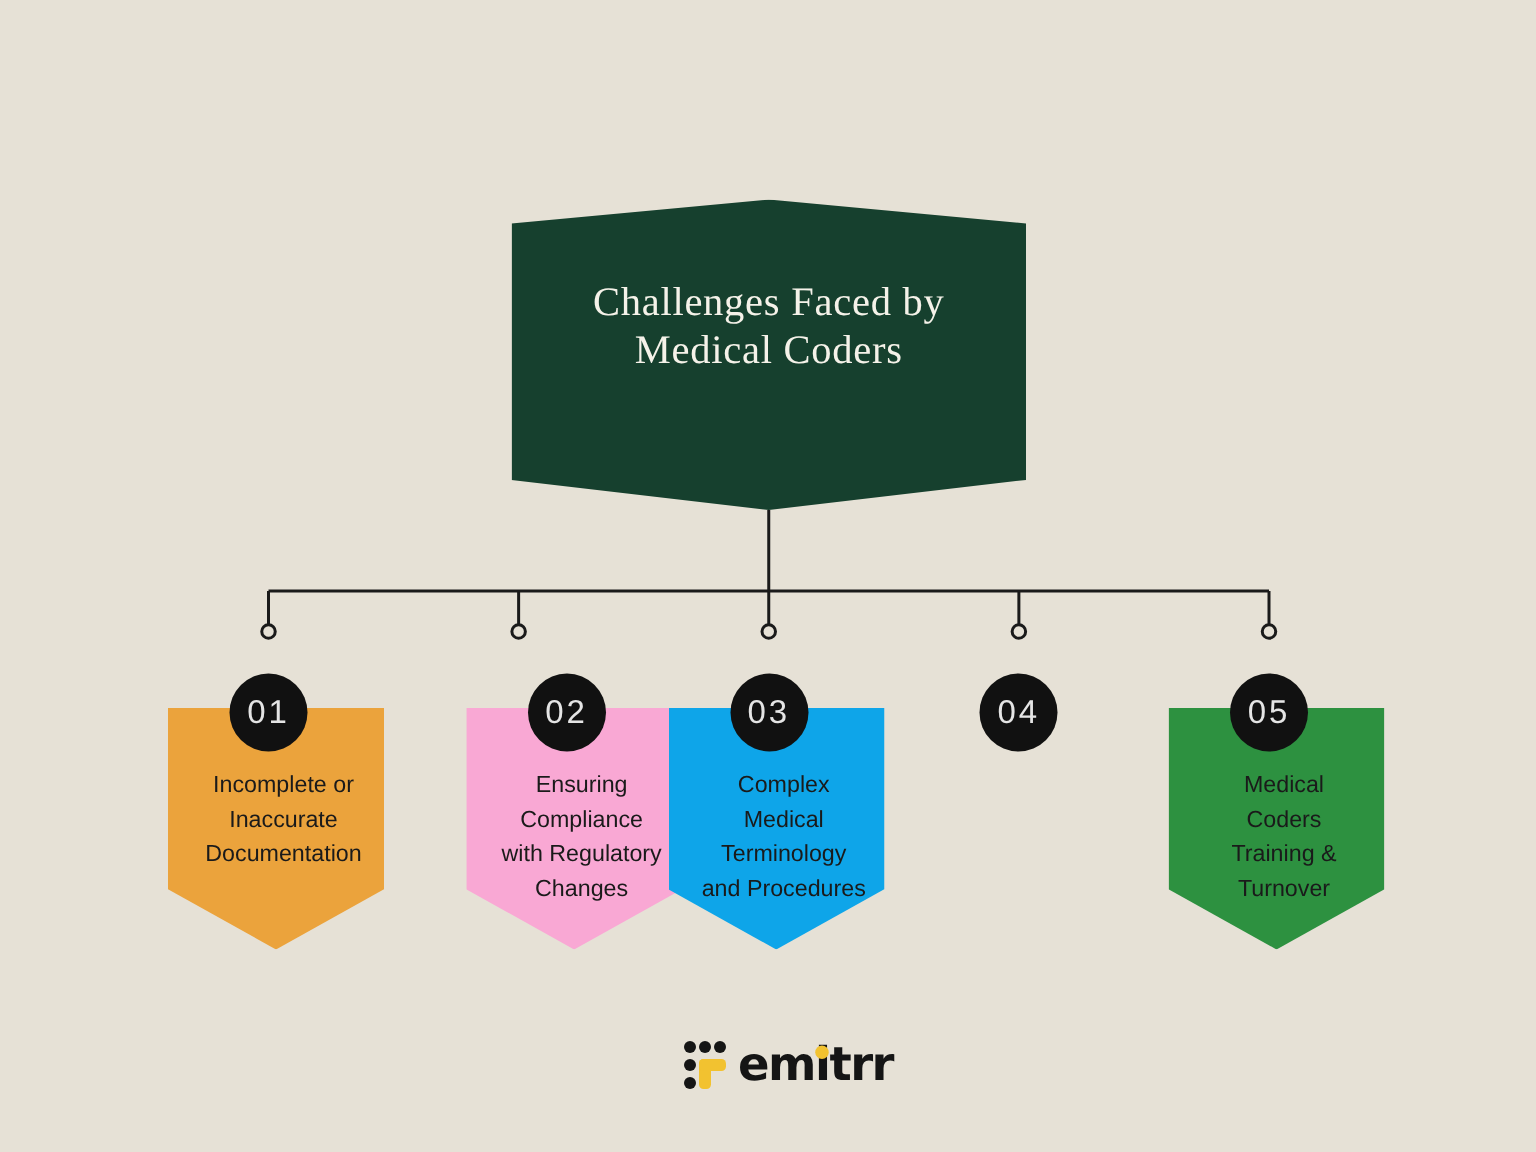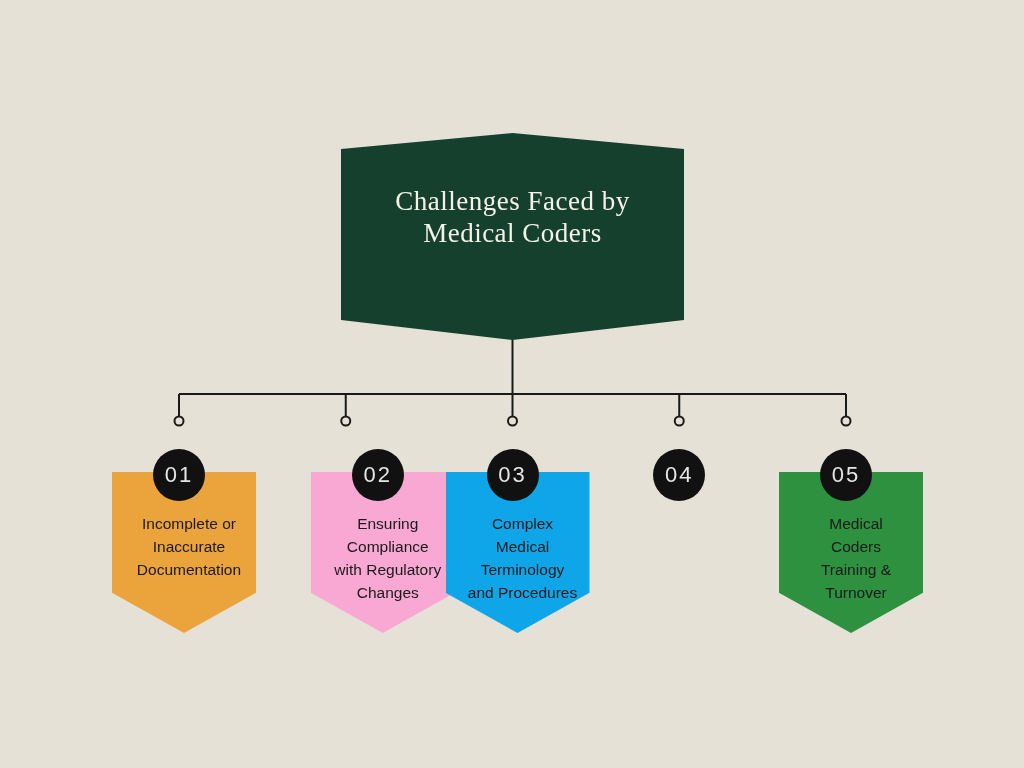--- a/index.html
+++ b/index.html
@@ -118,14 +118,26 @@
   <div class="item item5">
     <div class="badge">05</div>
     <div class="banner" style="background-color: rgb(45, 145, 64);">
       <div class="banner-label">Medical
 Coders
 Training &amp;
 Turnover</div>
     </div>
   </div>
 
+  <div class="logo">
+    <div class="logo-mark">
+      <span class="dot-black d1"></span>
+        <span class="dot-black d2"></span>
+        <span class="dot-black d3"></span>
+      <span class="dot-black d4"></span>
+        <span class="dot-black d5"></span>
+      <span class="y-vert"></span>
+        <span class="y-horz"></span>
+    </div>
+    <div class="logo-text"><span>em</span><span class="logo-i"><span>i</span></span><span>trr</span></div>
+  </div>
 
 </div>
 
 </body></html>

